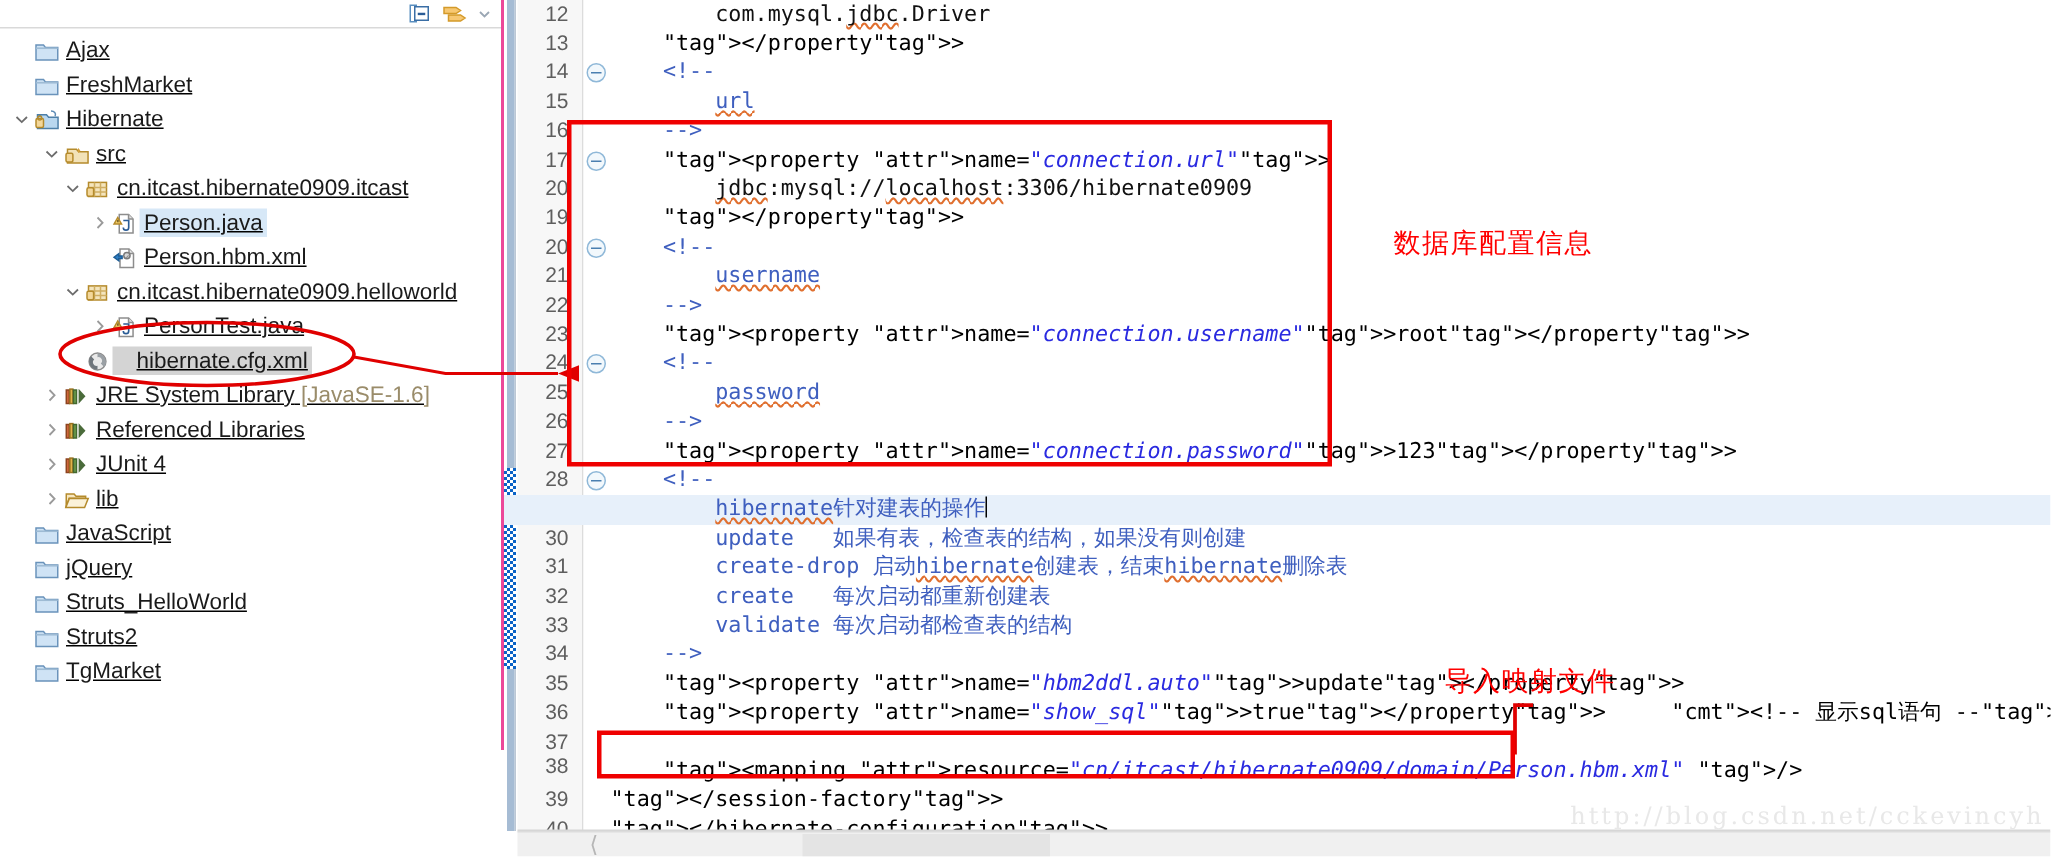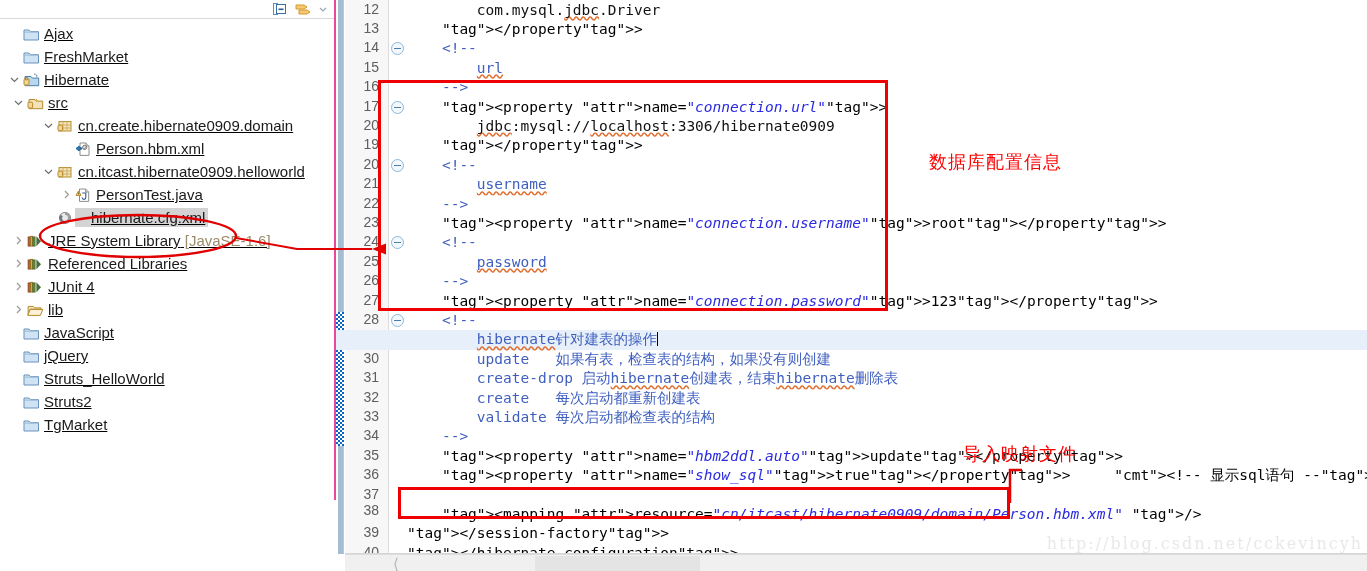--- a/index.html
+++ b/index.html
@@ -45,21 +45,21 @@
     color:#7a7a7a; font-size:9px; cursor:pointer;
   }
   .row .ico { width:20px; flex:0 0 20px; display:flex; align-items:center; justify-content:center; }
   .row .lbl { padding:0 3px; line-height:19px; }
   .row .lbl.sel-blue { background:#d7e8f7; }
   .row .lbl.sel-gray { background:#d4d4d4;padding-left:16px; }
   .row .sub { color:#9a8c6a; }
 
   
   .i0 { padding-left:8px; }
-  .i1 { padding-left:12px; }
+  .i1 { padding-left:28px; }
   .i2 { padding-left:42px; }
   .i3 { padding-left:60px; }
 
   
   #editor {
     flex:1; position:relative; background:#ffffff; height:571px;
     overflow:hidden;
   }
   #ruler {
     position:absolute; left:0; top:0; width:8px; height:554px;
@@ -221,21 +221,38 @@
               <path d="M1 3 l3.5 3.4 l3.5 -3.4" fill="none" stroke="#6d6d6d" stroke-width="1.2"></path>
             </svg>
           </span>
           <span class="ico">
             <svg width="17" height="16" viewBox="0 0 17 16">
               <rect x="2" y="3.6" width="12" height="9.4" fill="#f4e5bd" stroke="#b58b2c"></rect>
               <path d="M2 7 h12 M2 10 h12 M6 3.6 v9.4 M10 3.6 v9.4" stroke="#cfae63"></path>
               <rect x="1" y="7.2" width="4.4" height="5.6" rx="1" fill="#f3d79a" stroke="#b58b2c"></rect>
             </svg>
           </span>
-          <span class="lbl">cn.create.hibernate0909.domain</span>
+          <span class="lbl">cn.itcast.hibernate0909.itcast</span>
+        </div>
+        <div class="row i3">
+          <span class="arrow">
+            <svg width="9" height="9" viewBox="0 0 9 9">
+              <path d="M3 1 l3.4 3.5 l-3.4 3.5" fill="none" stroke="#9a9a9a" stroke-width="1.2"></path>
+            </svg>
+          </span>
+          <span class="ico">
+            <svg width="17" height="16" viewBox="0 0 17 16">
+              <path d="M4.5 2 h6.2 l3 3 v9.4 h-9.2 z" fill="#ffffff" stroke="#8d8d8d"></path>
+              <path d="M10.7 2 v3 h3" fill="#e3e3e3" stroke="#8d8d8d"></path>
+              <path d="M7.2 6 h3.6 v4.6 a1.8 1.8 0 0 1 -3.6 0" fill="none" stroke="#2a5c96" stroke-width="1.1"></path>
+              <path d="M1 8.4 l2.5 -4.4 l2.5 4.4 z" fill="#f4cf6b" stroke="#b58b2c"></path>
+              <rect x="3.2" y="5.6" width="0.8" height="1.6" fill="#4b3a10"></rect>
+            </svg>
+          </span>
+          <span class="lbl sel-blue">Person.java</span>
         </div>
         <div class="row i3">
           <span class="arrow"></span>
           <span class="ico">
             <svg width="17" height="16" viewBox="0 0 17 16">
               <path d="M5 2 h6 l3 3 v9.4 h-9 z" fill="#ffffff" stroke="#8d8d8d"></path>
               <path d="M11 2 v3 h3" fill="#e6e6e6" stroke="#8d8d8d"></path>
               <circle cx="9.6" cy="6.4" r="2.1" fill="#d8d8d8" stroke="#7a7a7a"></circle>
               <path d="M8.4 8.1 a2.1 2.1 0 0 0 2.4 -2.4" fill="#8f8f8f"></path>
               <path d="M1 7.5 l3.2 -2.4 v1.6 h2.2 v1.6 h-2.2 v1.6 z" fill="#2f7fc4" stroke="#1d5d96"></path>

